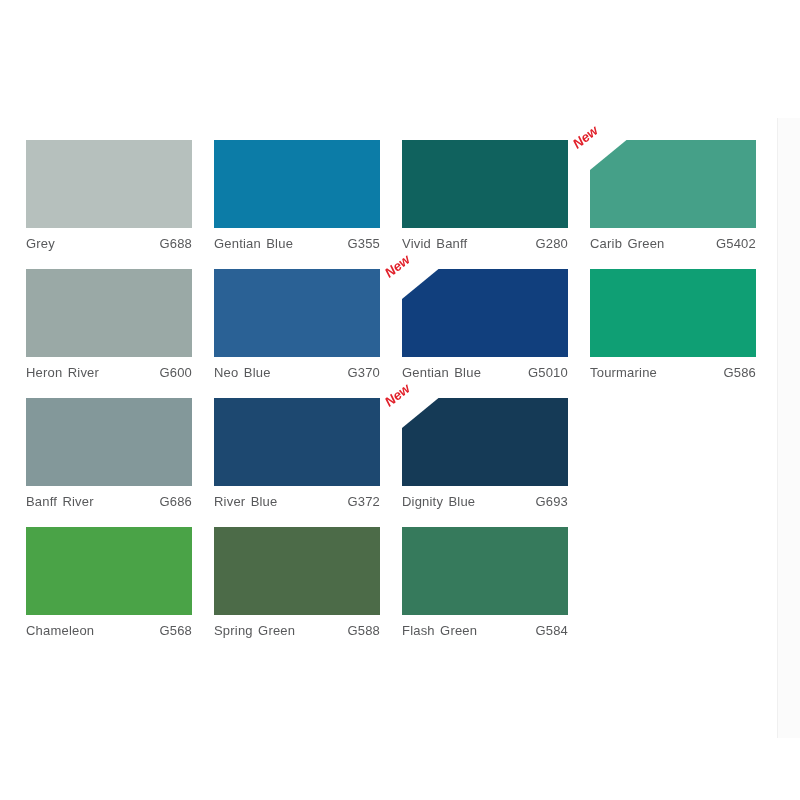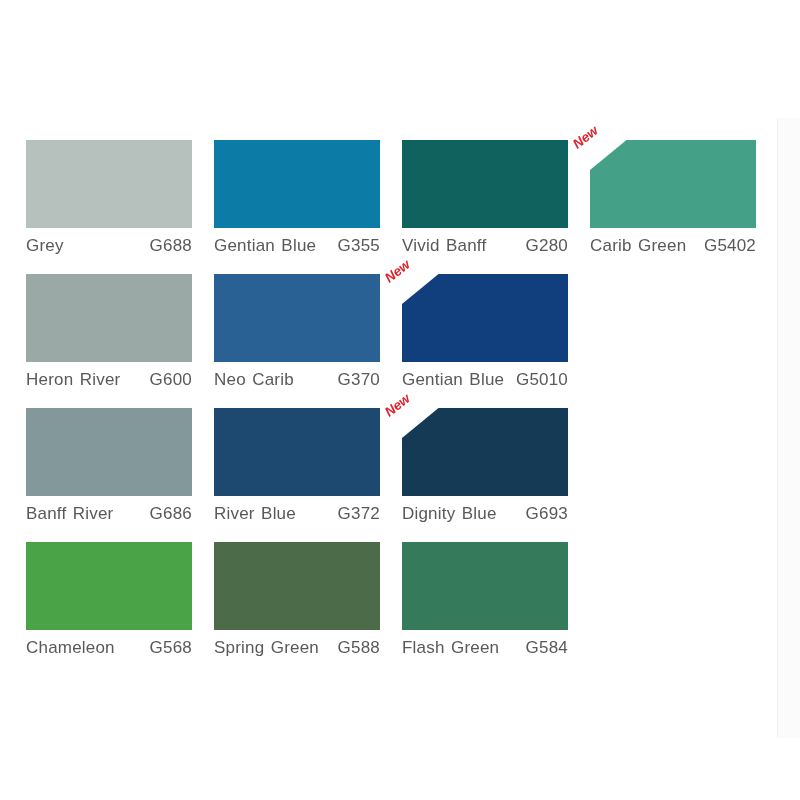--- a/index.html
+++ b/index.html
@@ -98,21 +98,21 @@
     pointer-events: none;
     white-space: nowrap;
   }
 
   .caption {
     display: flex;
     justify-content: space-between;
     align-items: baseline;
     width: 166px;
     margin-top: 8px;
-    font-size: 17px;
+    font-size: 13px;
     color: #58595b;
     letter-spacing: 0.2px;
   }
   .caption .name {
     text-align: left;
     word-spacing: 1.5px;
   }
   .caption .code {
     text-align: center;
     word-spacing: 0px;
@@ -172,34 +172,43 @@
           <div class="caption">
             <span class="name">Heron River</span>
             <span class="code">G600</span>
           </div>
         </div>
         <div class="swatch-cell">
           <div class="chip-wrap">
             <div class="chip" title="Neo Blue" style="background: rgb(42, 97, 149);"></div>
           </div>
           <div class="caption">
-            <span class="name">Neo Carib</span>
+            <span class="name">Neo Blue</span>
             <span class="code">G370</span>
           </div>
         </div>
         <div class="swatch-cell">
           <div class="chip-wrap">
             <div class="chip has-new" title="Gentian Blue" style="background: rgb(17, 63, 125);"></div>
             <div class="new-badge" style="color: rgb(225, 32, 42);">New</div>
           </div>
           <div class="caption">
             <span class="name">Gentian Blue</span>
             <span class="code">G5010</span>
           </div>
         </div>
+        <div class="swatch-cell">
+          <div class="chip-wrap">
+            <div class="chip" title="Tourmarine" style="background: rgb(15, 159, 116);"></div>
+          </div>
+          <div class="caption">
+            <span class="name">Tourmarine</span>
+            <span class="code">G586</span>
+          </div>
+        </div>
       </div>
       <div class="swatch-row">
         <div class="swatch-cell">
           <div class="chip-wrap">
             <div class="chip" title="Banff Blue" style="background: rgb(131, 152, 154);"></div>
           </div>
           <div class="caption">
             <span class="name">Banff River</span>
             <span class="code">G686</span>
           </div>

